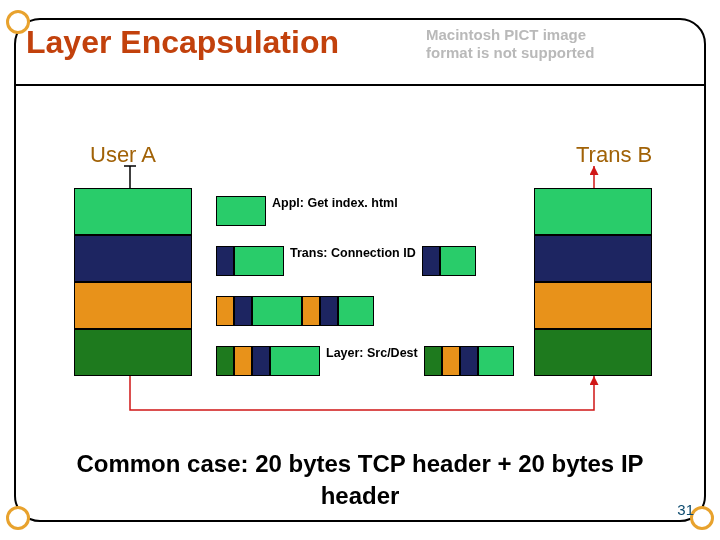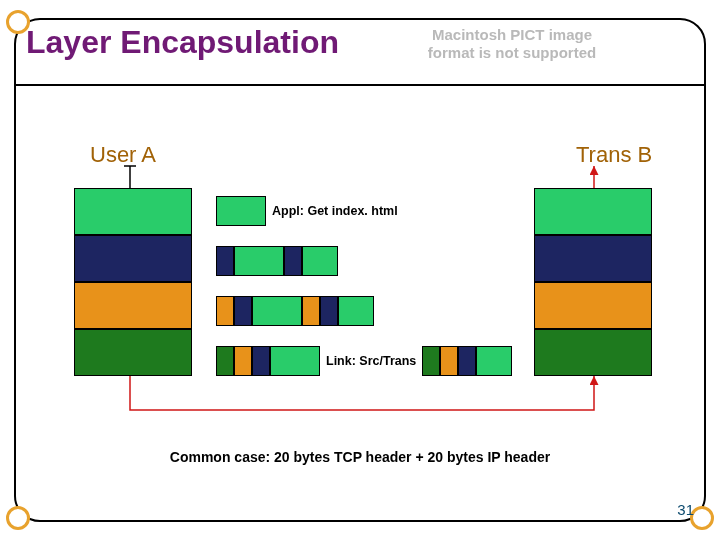--- a/index.html
+++ b/index.html
@@ -33,28 +33,28 @@
   .corner.tl { left: 6px;  top: 10px; }
   .corner.bl { left: 6px;  bottom: 10px; }
   .corner.br { right: 6px; bottom: 10px; }
 
   .title {
     position: absolute;
     left: 26px;
     top: 24px;
     font-size: 32px;
     font-weight: bold;
-    color: #701a75;
+    color: #c2410c;
   }
   .pict {
     position: absolute;
     left: 426px;
     top: 26px;
     width: 172px;
-    text-align: center;
+    text-align: left;
     font-size: 15px;
     font-weight: bold;
     color: #b9b9b9;
     line-height: 1.2;
   }
   .hr {
     position: absolute;
     left: 16px;
     right: 16px;
     top: 84px;
@@ -91,21 +91,20 @@
   .c-trans { background: #1d2561; }
   .c-net   { background: #e8921a; }
   .c-link  { background: #1e7a1e; }
 
   
   .row {
     position: absolute;
     left: 216px;
     width: 312px;
     display: flex;
-    align-items: center;
   }
   .row1 { top: 196px; }
   .row2 { top: 246px; }
   .row3 { top: 296px; }
   .row4 { top: 346px; }
 
   .seg {
     height: 30px;
     border: 1px solid #000;
     box-sizing: border-box;
@@ -123,21 +122,21 @@
   .mAppl  { width: 36px; background:#29cc6a; }
   .sTrans { width: 18px; background:#1d2561; }
   .sNet   { width: 18px; background:#e8921a; }
   .sLink  { width: 18px; background:#1e7a1e; }
 
   .bottom-text {
     position: absolute;
     left: 60px;
     right: 60px;
     top: 448px;
-    font-size: 14px;
+    font-size: 24px;
     font-weight: bold;
     text-align: center;
     line-height: 1.35;
     color: #000;
   }
   .page-num {
     position: absolute;
     right: 26px;
     bottom: 22px;
     font-size: 15px;
@@ -183,39 +182,40 @@
 </div>
 
 <div class="row row1">
   <div class="seg sAppl"></div>
   <div class="label">Appl: Get index. html</div>
 </div>
 
 <div class="row row2">
   <div class="seg sTrans"></div>
   <div class="seg sAppl"></div>
+  <div class="label">Trans: Connection ID</div>
   <div class="seg sTrans"></div>
   <div class="seg mAppl"></div>
 </div>
 
 <div class="row row3">
   <div class="seg sNet"></div>
   <div class="seg sTrans"></div>
   <div class="seg sAppl"></div>
   <div class="seg sNet"></div>
   <div class="seg sTrans"></div>
   <div class="seg mAppl"></div>
 </div>
 
 <div class="row row4">
   <div class="seg sLink"></div>
   <div class="seg sNet"></div>
   <div class="seg sTrans"></div>
   <div class="seg sAppl"></div>
-  <div class="label">Link: Src/Trans</div>
+  <div class="label">Layer: Src/Dest</div>
   <div class="seg sLink"></div>
   <div class="seg sNet"></div>
   <div class="seg sTrans"></div>
   <div class="seg mAppl"></div>
 </div>
 
 <svg class="arrows">
   <defs>
     <marker id="ah" markerWidth="8" markerHeight="8" refX="6" refY="3" orient="auto">
       <path d="M0,0 L6,3 L0,6 Z" fill="#d01616"></path>

